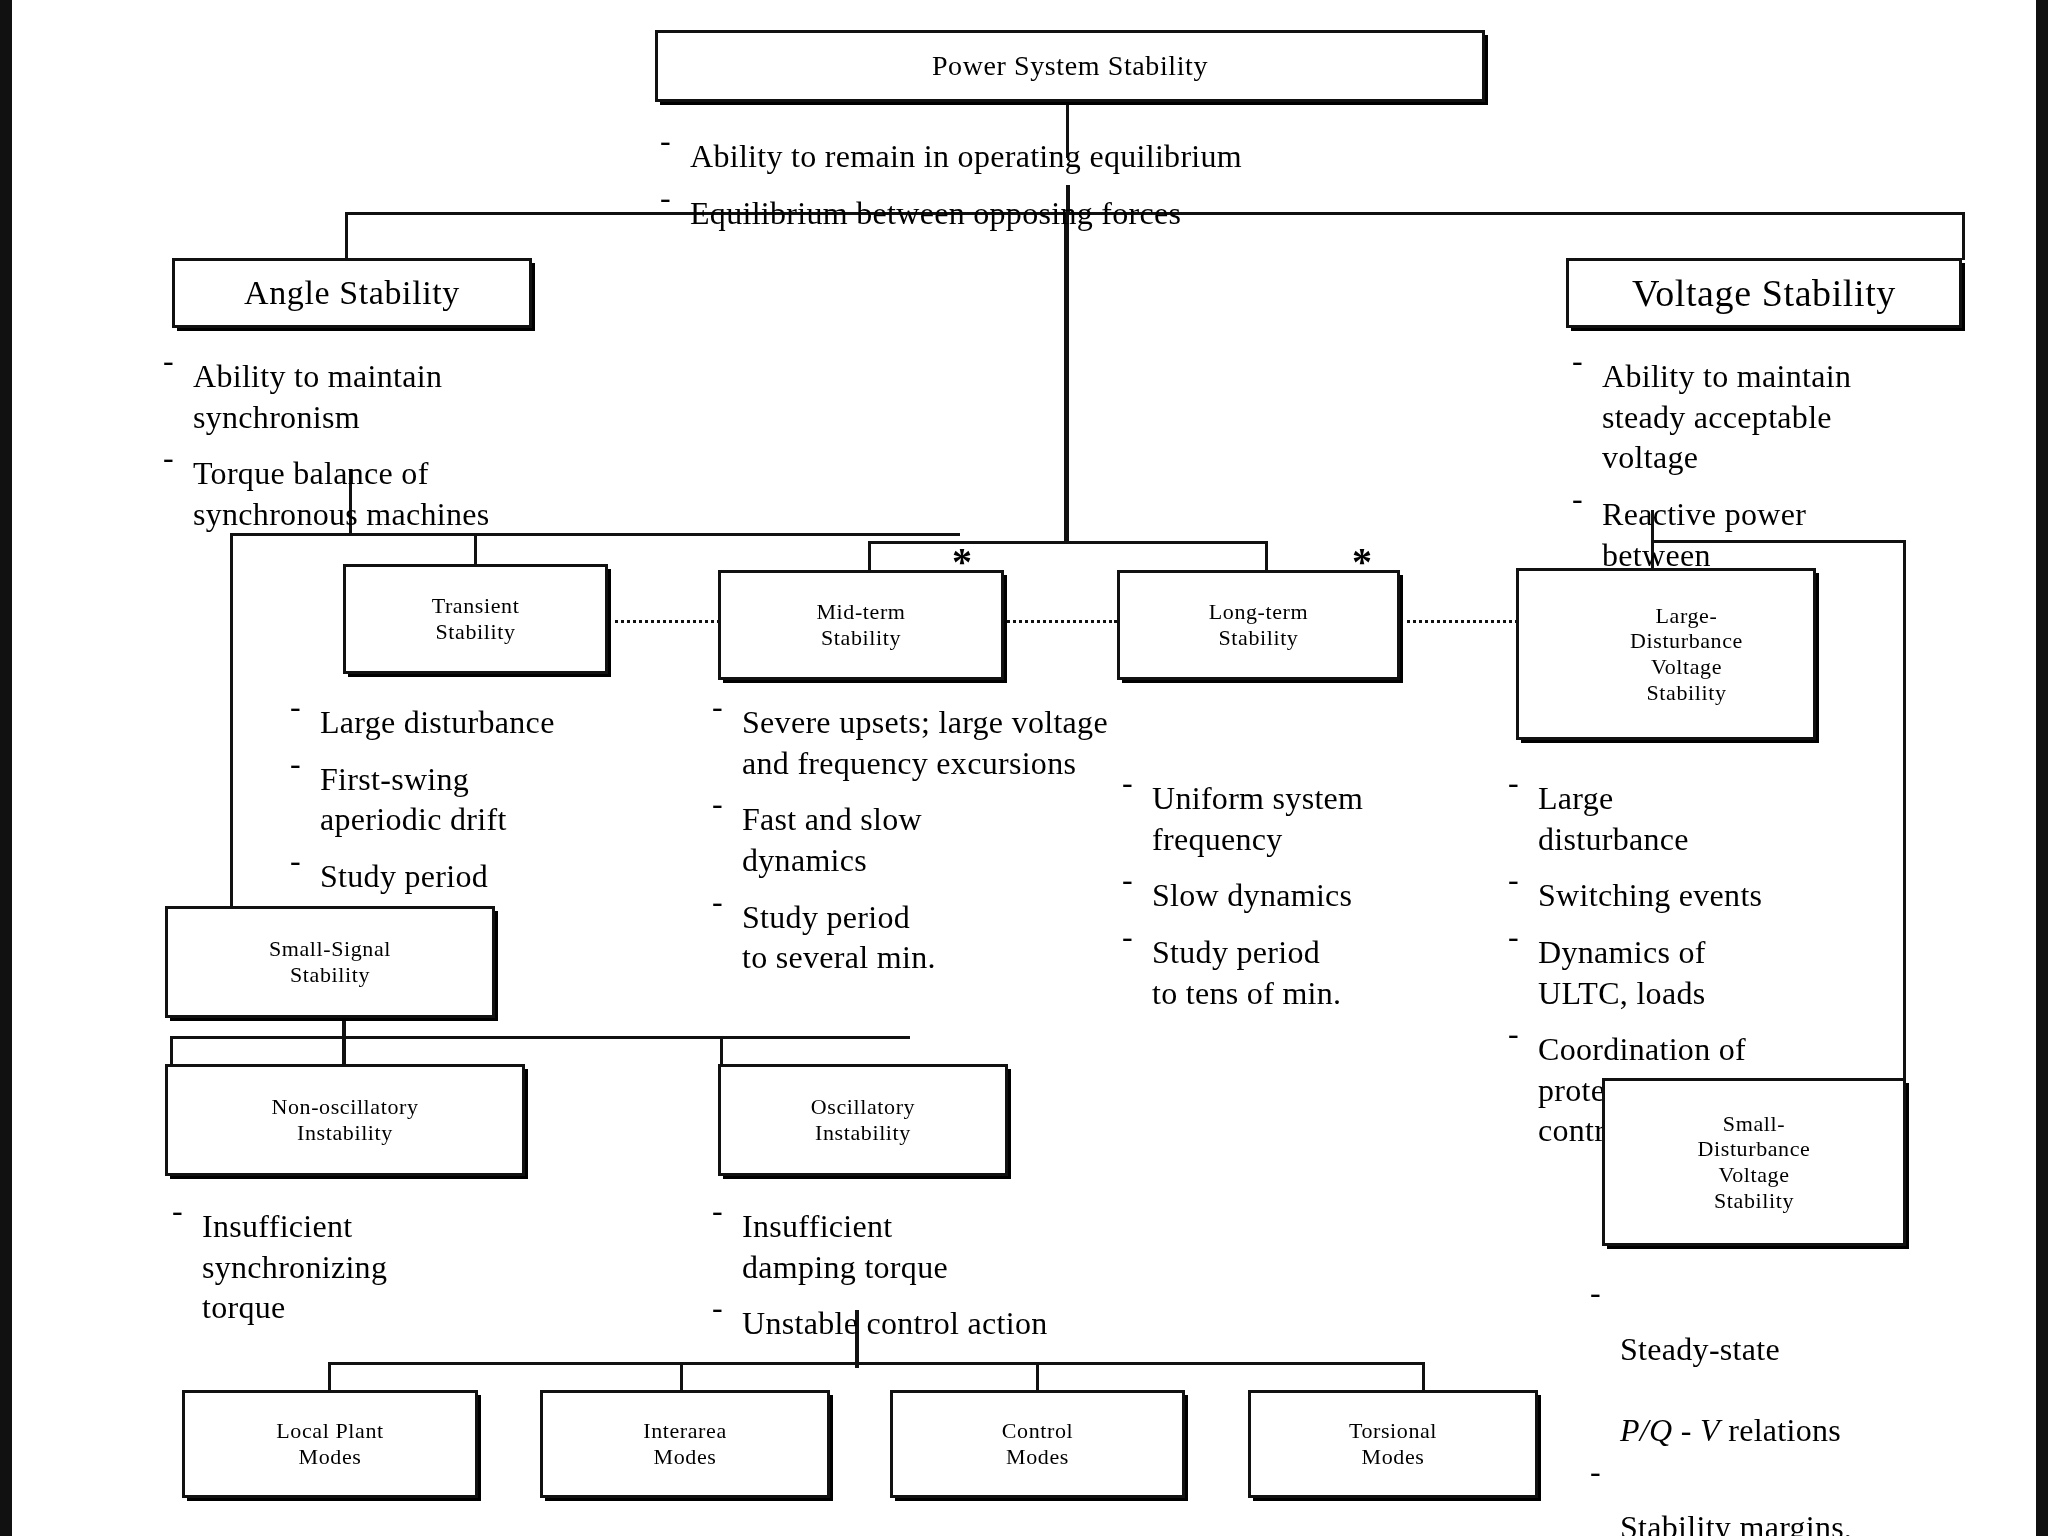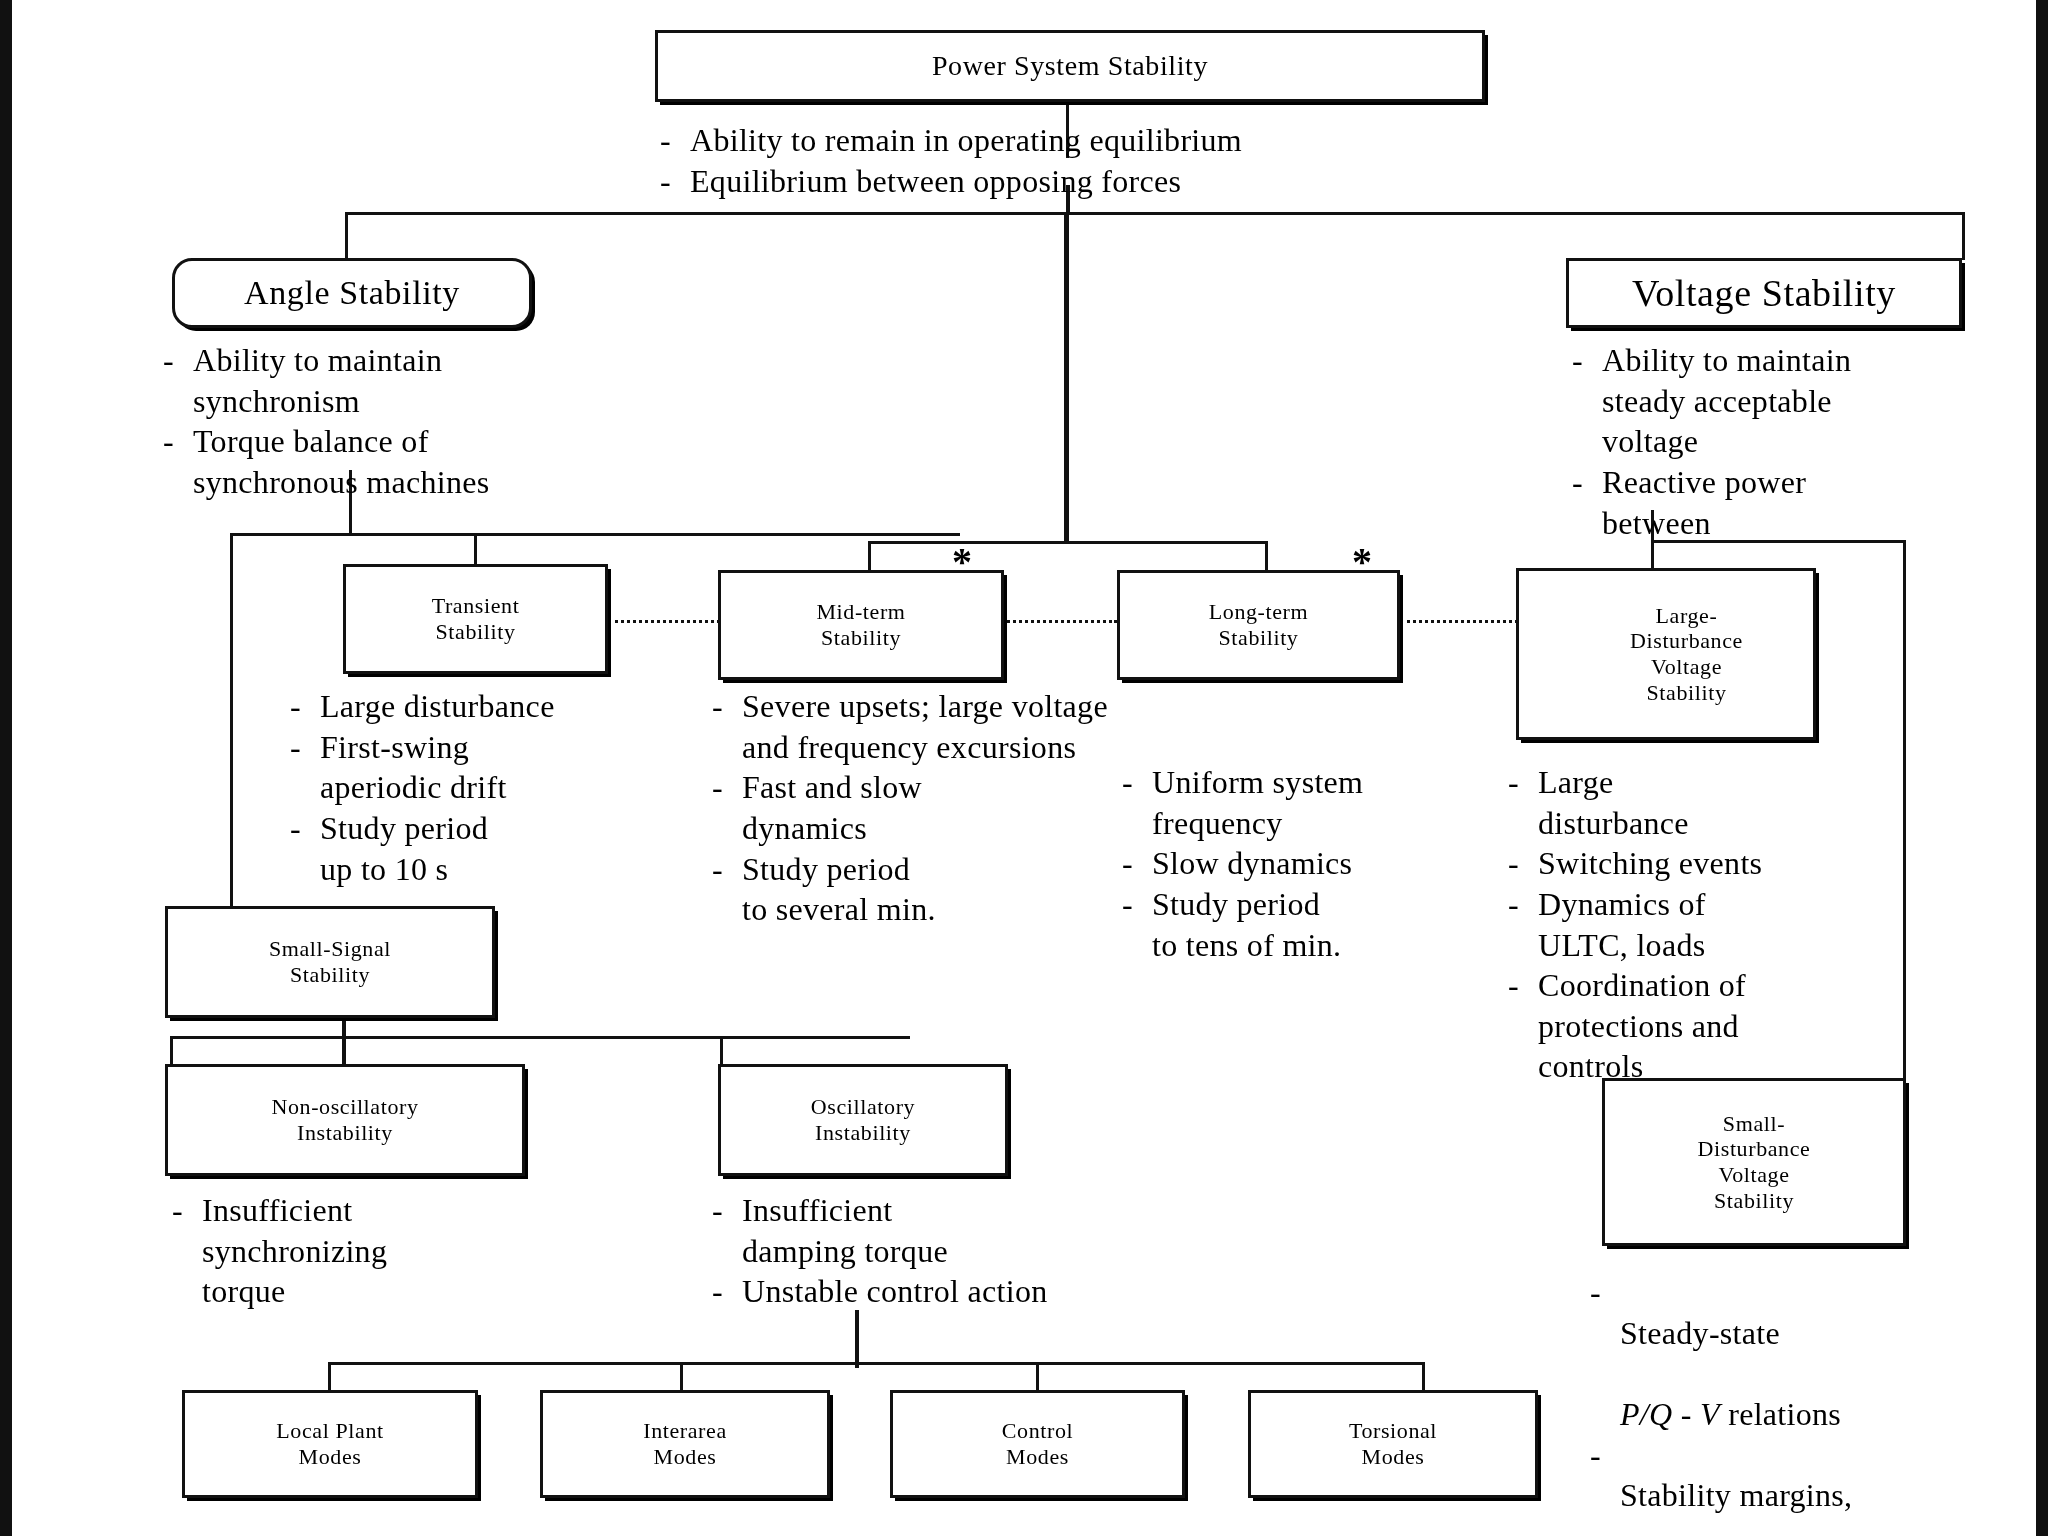--- a/index.html
+++ b/index.html
@@ -51,21 +51,21 @@
     z-index:2;
   }
   .blist .bi{
     display:flex;
     align-items:flex-start;
   }
   .blist .dash{
     width:30px;
     flex:0 0 30px;
   }
-  .blist .btxt{flex:1 1 auto;white-space:pre-line;}
+  .blist .btxt{flex:1 1 auto;white-space:pre-line;margin-top:16px;}
   .star{
     position:absolute;
     font-size:40px;
     line-height:1;
     font-weight:700;
     z-index:4;
   }
   .ital{font-style:italic;}
   .edge-left{
     position:absolute;left:0;top:0;width:12px;height:100%;
@@ -104,21 +104,21 @@
   <div class="ln lnh" style="left:345px;top:212px;width:1620px;height:3px;"></div>
 
   <div class="ln lnv" style="left:1066px;top:185px;width:4px;height:30px;"></div>
 
   <div class="ln lnv-thick" style="left:1064px;top:212px;width:5px;height:330px;"></div>
 
   <div class="ln lnv" style="left:345px;top:212px;width:3px;height:48px;"></div>
 
   <div class="ln lnv" style="left:1962px;top:212px;width:3px;height:48px;"></div>
 
-  <div class="box" style="left:172px;top:258px;width:360px;height:70px;font-size:34px;border-radius:20px;">
+  <div class="box" style="left:172px;top:258px;width:360px;height:70px;font-size:34px;">
     <span>Angle Stability</span>
   </div>
   <div class="blist" style="left:163px;top:340px;width:500px;">
     <div class="bi">
       <div class="dash">-</div>
       <div class="btxt">Ability to maintain
 synchronism</div>
     </div>
     <div class="bi">
       <div class="dash">-</div>

